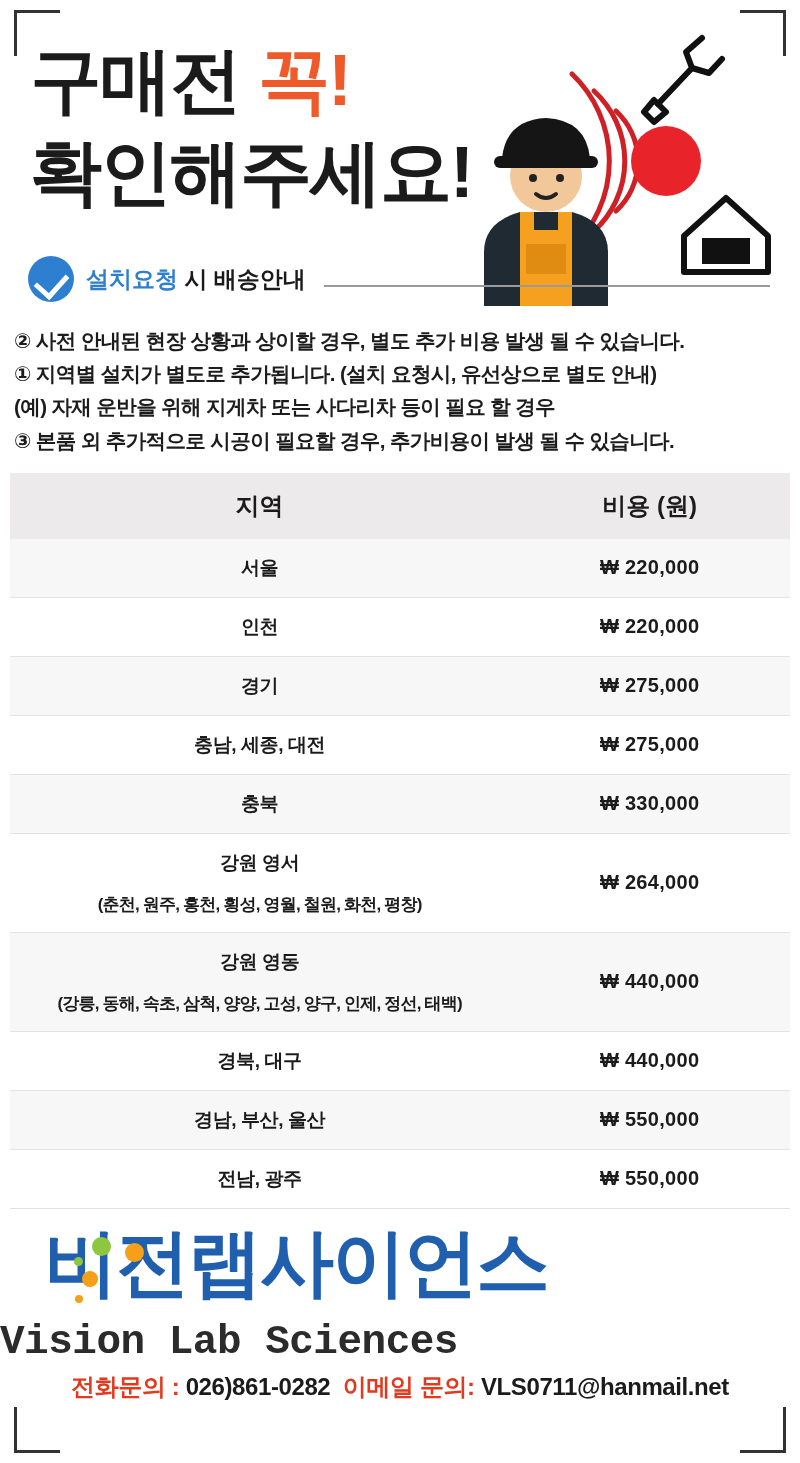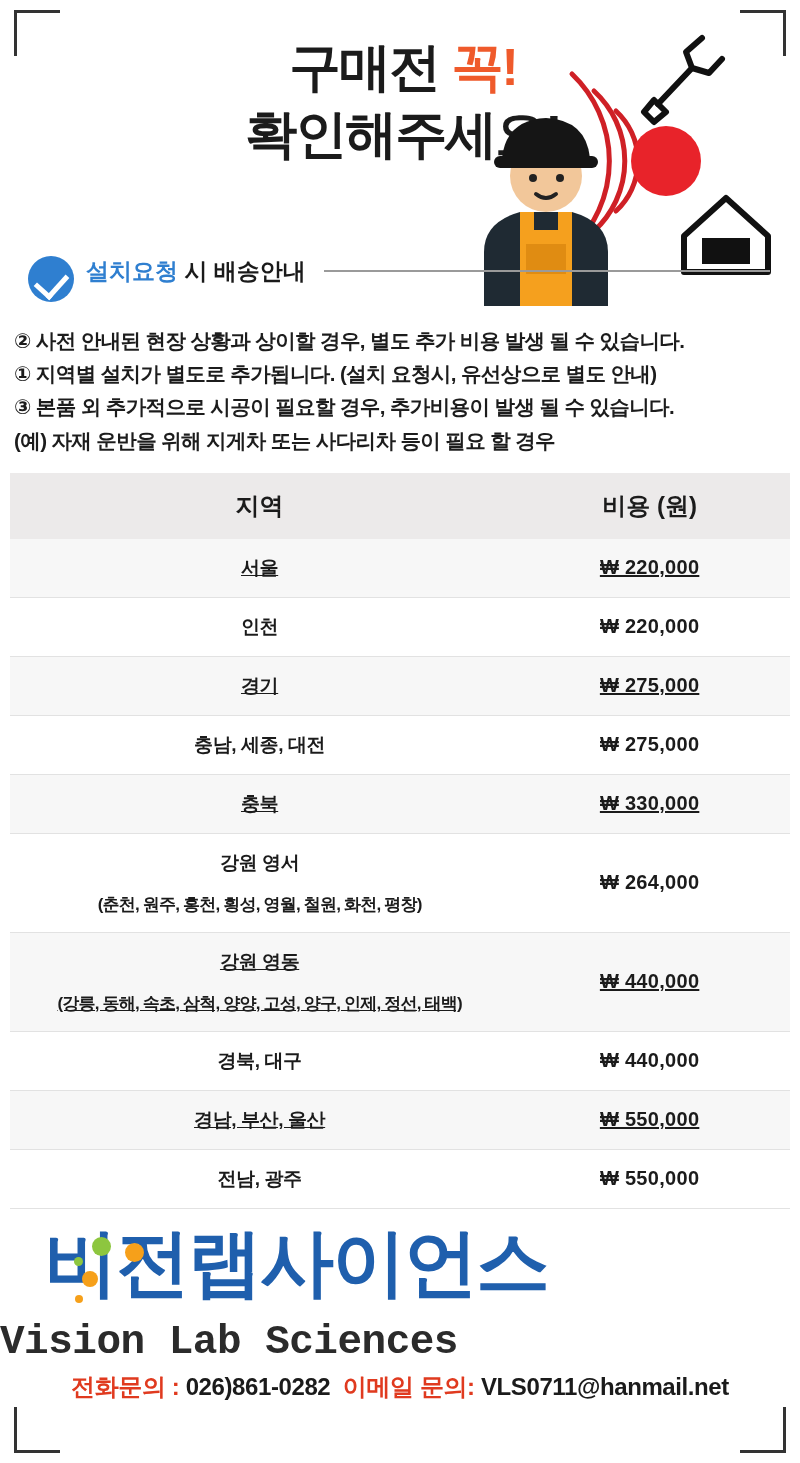--- a/index.html
+++ b/index.html
@@ -27,45 +27,44 @@
   .corner.bl { bottom: 10px; left: 14px; border-left: 3px solid #333; border-bottom: 3px solid #333; }
   .corner.br { bottom: 10px; right: 14px; border-right: 3px solid #333; border-bottom: 3px solid #333; }
 
   
   .header {
     position: relative;
     padding: 34px 24px 0 30px;
     height: 250px;
   }
   .headline {
-    font-size: 52px;
+    font-size: 72px;
     font-weight: 900;
     letter-spacing: -2px;
     line-height: 1.28;
     color: #1b1b1b;
     font-family: "Liberation Sans", "DejaVu Sans", sans-serif;
-    text-align: center;
   }
   .headline .accent {
     color: #ef5a2b;
   }
 
   
   .illus {
     position: absolute;
     right: 26px;
     top: 16px;
     width: 320px;
     height: 290px;
   }
 
   
   .checkline {
     display: flex;
-    align-items: flex-start;
+    align-items: center;
     gap: 12px;
     margin: 6px 0 0 28px;
     width: 742px;
     position: relative;
   }
   .check-circle {
     width: 46px; height: 46px;
     border-radius: 50%;
     background: #2f7fd0;
     flex: 0 0 auto;
@@ -122,21 +121,21 @@
   }
   .table td {
     font-size: 19px;
     font-weight: 700;
     text-align: center;
     padding: 16px 4px;
     color: #1b1b1b;
     border-bottom: 1px solid #e2e2e2;
     letter-spacing: -0.4px;
   }
-  .table tr.alt td { background: #f7f7f7; text-decoration: underline; }
+  .table tr.alt td { background: #f7f7f7; }
   .table td.region .sub {
     display: block;
     font-size: 17px;
     font-weight: 700;
     margin-top: 17px;
     letter-spacing: -0.8px;
   }
   .table td.price { font-size: 20px; letter-spacing: 0.3px; }
   .col-region { width: 64%; }
   .col-price { width: 36%; }
@@ -246,22 +245,22 @@
   <div class="check-circle"></div>
   <div class="checkline-text">
     <span class="blue">설치요청</span><span> 시 배송안내</span>
   </div>
   <div class="checkline-rule"></div>
 </div>
 
 <div class="notes">
   <div>② 사전 안내된 현장 상황과 상이할 경우, 별도 추가 비용 발생 될 수 있습니다.</div>
   <div>① 지역별 설치가 별도로 추가됩니다. (설치 요청시, 유선상으로 별도 안내)</div>
+  <div> (예) 자재 운반을 위해 지게차 또는 사다리차 등이 필요 할 경우</div>
   <div>③ 본품 외 추가적으로 시공이 필요할 경우, 추가비용이 발생 될 수 있습니다.</div>
-  <div> (예) 자재 운반을 위해 지게차 또는 사다리차 등이 필요 할 경우</div>
 </div>
 
 <table class="table">
   <colgroup>
     <col class="col-region">
     <col class="col-price">
   </colgroup>
   <thead>
     <tr>
       <th>지역</th>

